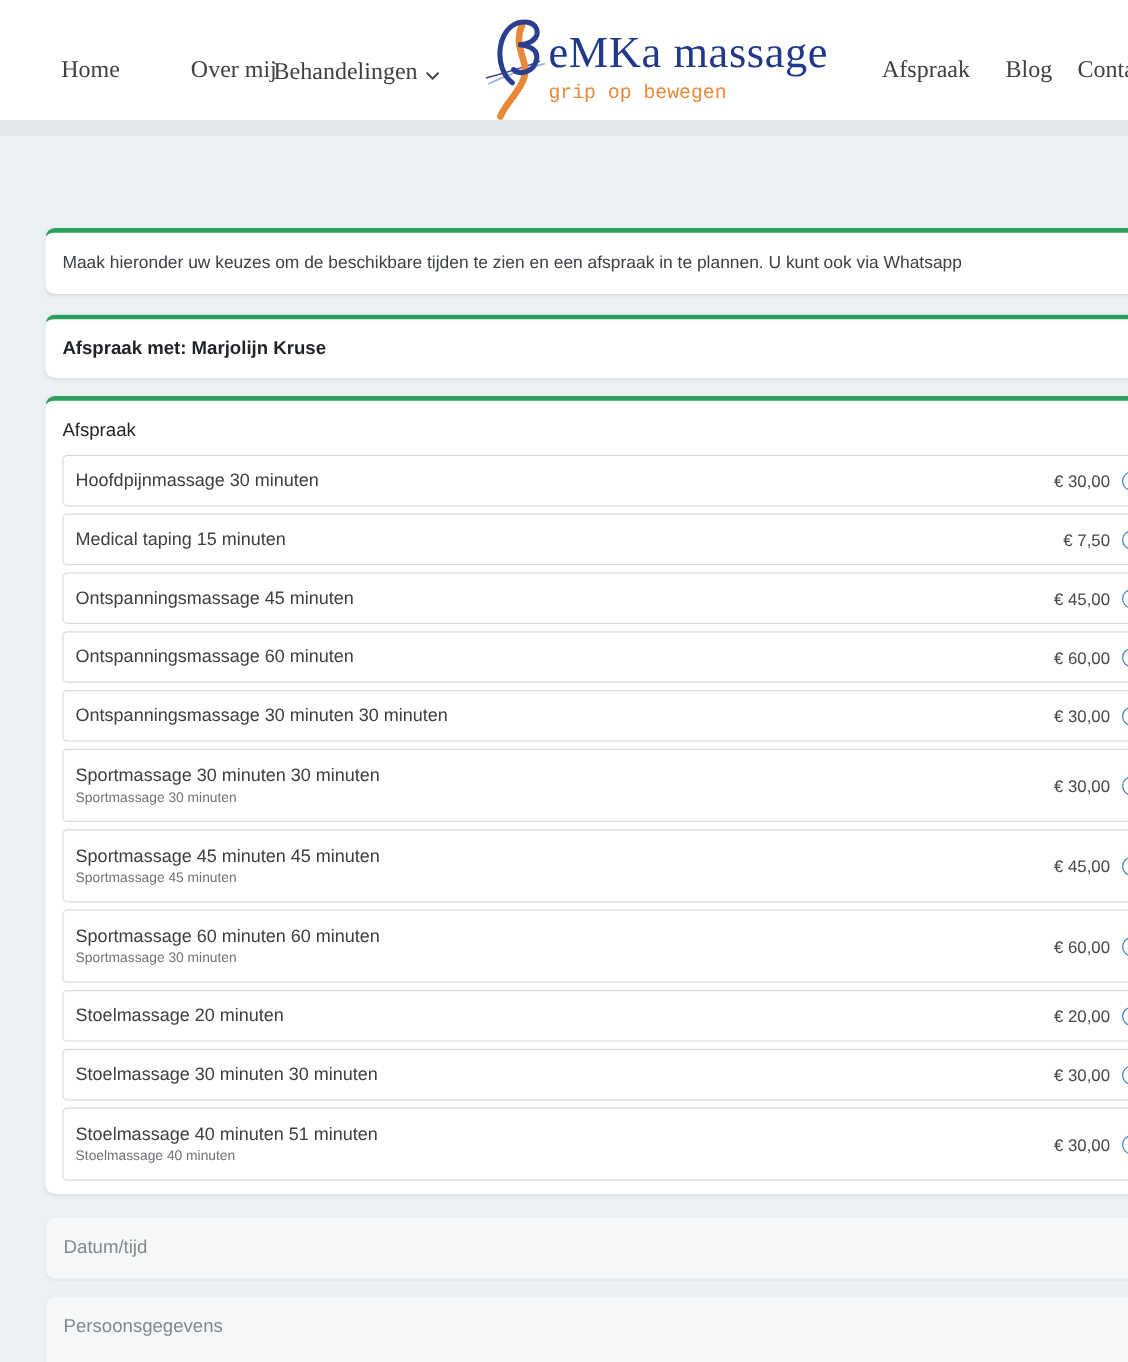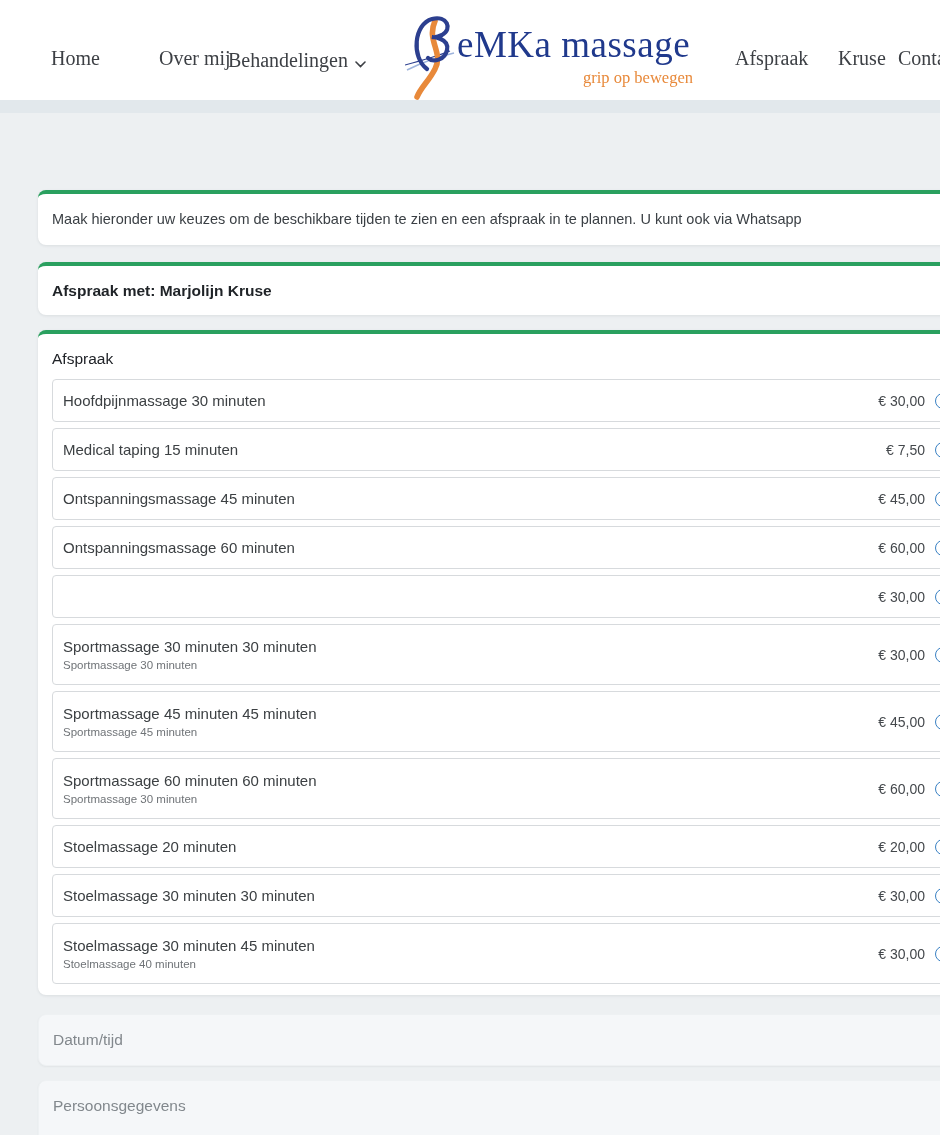--- a/index.html
+++ b/index.html
@@ -18,22 +18,22 @@
   .nav-item{position:absolute;top:47px;font-family:"Liberation Serif","DejaVu Serif",serif;
     font-size:20px;color:#3d4045;cursor:pointer;white-space:nowrap;display:flex;align-items:center;gap:7px;}
   .nav-home{left:51px;} .nav-over{left:124px;margin-left:35px;} .nav-beh{left:228px;}
   .nav-tarieven{left:735px;} .nav-blog{left:838px;} .nav-contact{left:898px;}
   .chev{display:inline-block;margin-top:3px;}
 
   .logo{position:absolute;left:405px;top:6px;width:290px;height:88px;cursor:pointer;}
   .logo-mark{position:absolute;left:0;top:2px;}
   .logo-title{position:absolute;left:52px;top:18px;font-family:"Liberation Serif","DejaVu Serif",serif;
     font-size:37px;line-height:42px;color:var(--logo-blue);letter-spacing:.5px;white-space:nowrap;}
-  .logo-tagline{position:absolute;left:52px;top:62px;width:236px;text-align:right;
-    font-family:Liberation Serif, serif;font-size:16.5px;color:var(--logo-orange);white-space:nowrap;}
+  .logo-tagline{position:absolute;left:52px;top:62px;width:236px;text-align:left;
+    font-family:Liberation Mono, monospace;font-size:16.5px;color:var(--logo-orange);white-space:nowrap;}
 
   
   .content{position:absolute;left:38px;top:0;width:962px;}
   .panel{position:absolute;left:0;width:962px;background:#ffffff;border-radius:8px;
     box-shadow:0 1px 3px rgba(55,65,75,.10);}
   .panel.green-top{border-top:4px solid var(--accent-green);}
   .panel-info{top:190px;height:55px;}
   .panel-info .panel-text{padding:17px 14px;font-size:14.5px;color:#3b4045;}
   .panel-met{top:262px;height:53px;}
   .panel-met .panel-text{padding:16px 14px;font-size:15.5px;font-weight:600;color:#1f2327;}
@@ -87,21 +87,21 @@
       </svg>
     </span>
     <span class="logo-title">eMKa massage</span>
     <span class="logo-tagline">grip op bewegen</span>
   </div>
 
   <div class="nav-item nav-tarieven">
     <span>Afspraak</span>
   </div>
   <div class="nav-item nav-blog">
-    <span>Kruse</span>
+    <span>Blog</span>
   </div>
   <div class="nav-item nav-contact">
     <span>Contact</span>
   </div>
 </div>
 <div class="header-strip"></div>
 
 <div class="content">
 
   <div class="panel green-top panel-info">
@@ -145,20 +145,24 @@
   <div class="row">
     <div class="row-main">
       <div class="row-title">Ontspanningsmassage 60 minuten</div>
 
     </div>
     <div class="row-price">€ 60,00</div>
     <span class="row-info-icon">i</span>
   </div>
 
   <div class="row">
+    <div class="row-main">
+      <div class="row-title">Ontspanningsmassage 30 minuten 30 minuten</div>
+
+    </div>
     <div class="row-price">€ 30,00</div>
     <span class="row-info-icon">i</span>
   </div>
 
   <div class="row two">
     <div class="row-main">
       <div class="row-title">Sportmassage 30 minuten 30 minuten</div>
       <div class="row-sub">Sportmassage 30 minuten</div>
     </div>
     <div class="row-price">€ 30,00</div>
@@ -196,21 +200,21 @@
     <div class="row-main">
       <div class="row-title">Stoelmassage 30 minuten 30 minuten</div>
 
     </div>
     <div class="row-price">€ 30,00</div>
     <span class="row-info-icon">i</span>
   </div>
 
   <div class="row two">
     <div class="row-main">
-      <div class="row-title">Stoelmassage 30 minuten 45 minuten</div>
+      <div class="row-title">Stoelmassage 40 minuten 51 minuten</div>
       <div class="row-sub">Stoelmassage 40 minuten</div>
     </div>
     <div class="row-price">€ 30,00</div>
     <span class="row-info-icon">i</span>
   </div>
 </div>
   </div>
 
   <div class="panel-collapsed panel panel-datum">
     <div class="panel-text">Datum/tijd</div>

